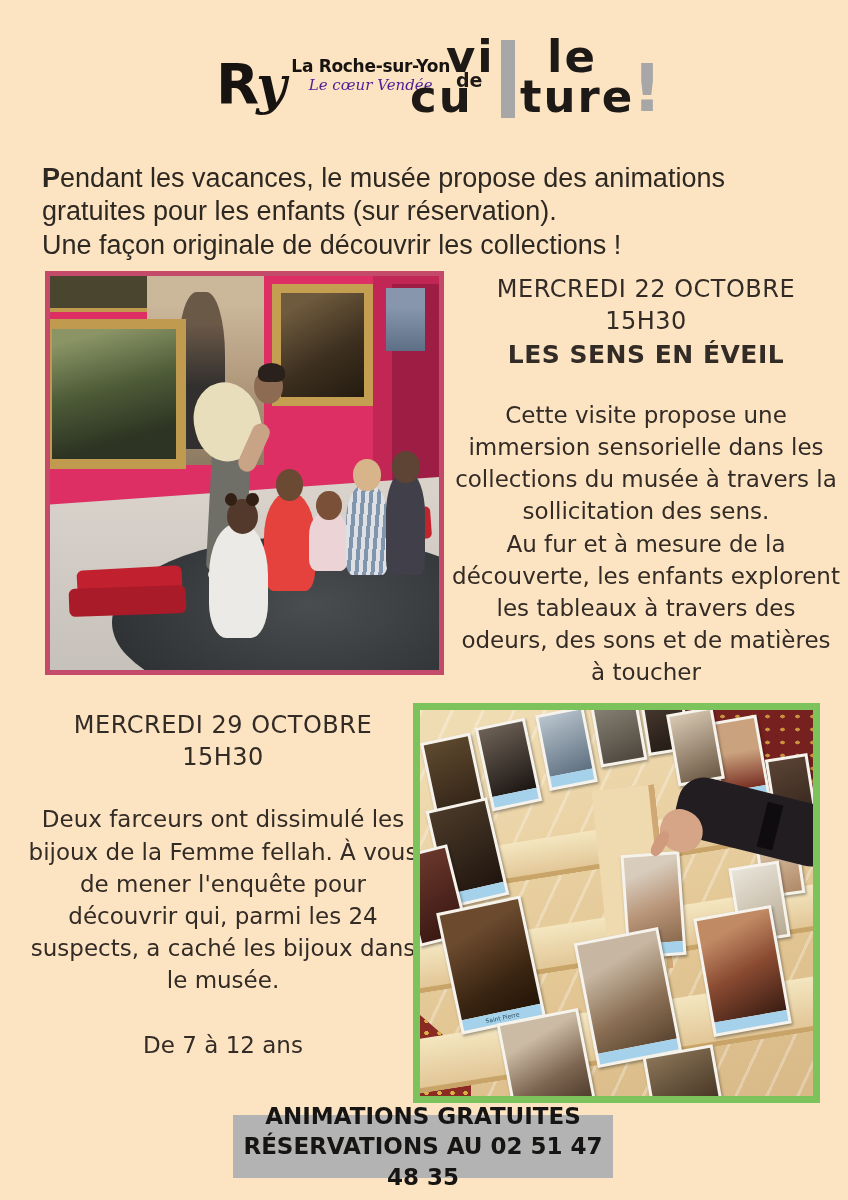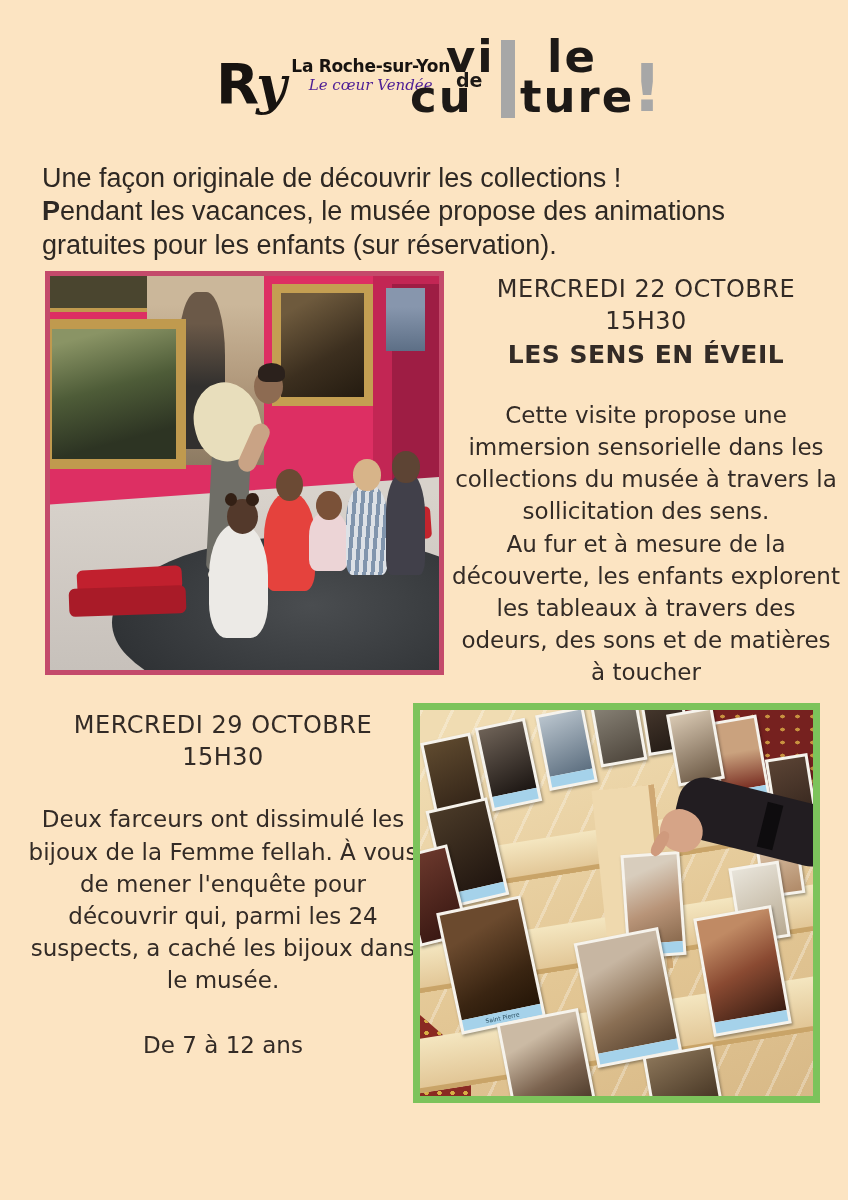--- a/index.html
+++ b/index.html
@@ -133,22 +133,22 @@
     <div class="cu-bar"></div>
     <div class="cu-big cu-vi">vi</div>
     <div class="cu-big cu-le">le</div>
     <div class="cu-de">de</div>
     <div class="cu-big cu-cu">cu</div>
     <div class="cu-big cu-ture">ture</div>
     <div class="cu-ex">!</div>
   </div>
 
   <div class="intro">
+    <div><b>P</b><span>endant les vacances, le musée propose des animations gratuites pour les enfants (sur réservation).</span></div>
     <div>Une façon originale de découvrir les collections !</div>
-    <div><b>P</b><span>endant les vacances, le musée propose des animations gratuites pour les enfants (sur réservation).</span></div>
   </div>
 
   <div class="photo1">
     <div class="p1-door"></div>
     <div class="p1-door-in"></div>
     <div class="p1-sliver"></div>
     <div class="p1-paintC"></div>
     <div class="p1-paintC-fig"></div>
     <div class="p1-paintL"></div>
     <div class="p1-paintR"></div>
@@ -268,14 +268,18 @@
     <div class="card" style="left:58%;top:88%;width:18%;height:18%;transform:rotate(-10deg);">
         <div class="pic" style="background:linear-gradient(160deg,#8a7458,#3c2c1c);"></div>
       </div>
 
     <div class="p2-sleeve"></div>
     <div class="p2-band"></div>
     <div class="p2-hand"></div>
     <div class="p2-finger"></div>
   </div>
 
+  <div class="footer">
+    <div>ANIMATIONS GRATUITES</div>
+    <div>RÉSERVATIONS AU 02 51 47 48 35</div>
+  </div>
 
 </div>
 
 </body></html>

